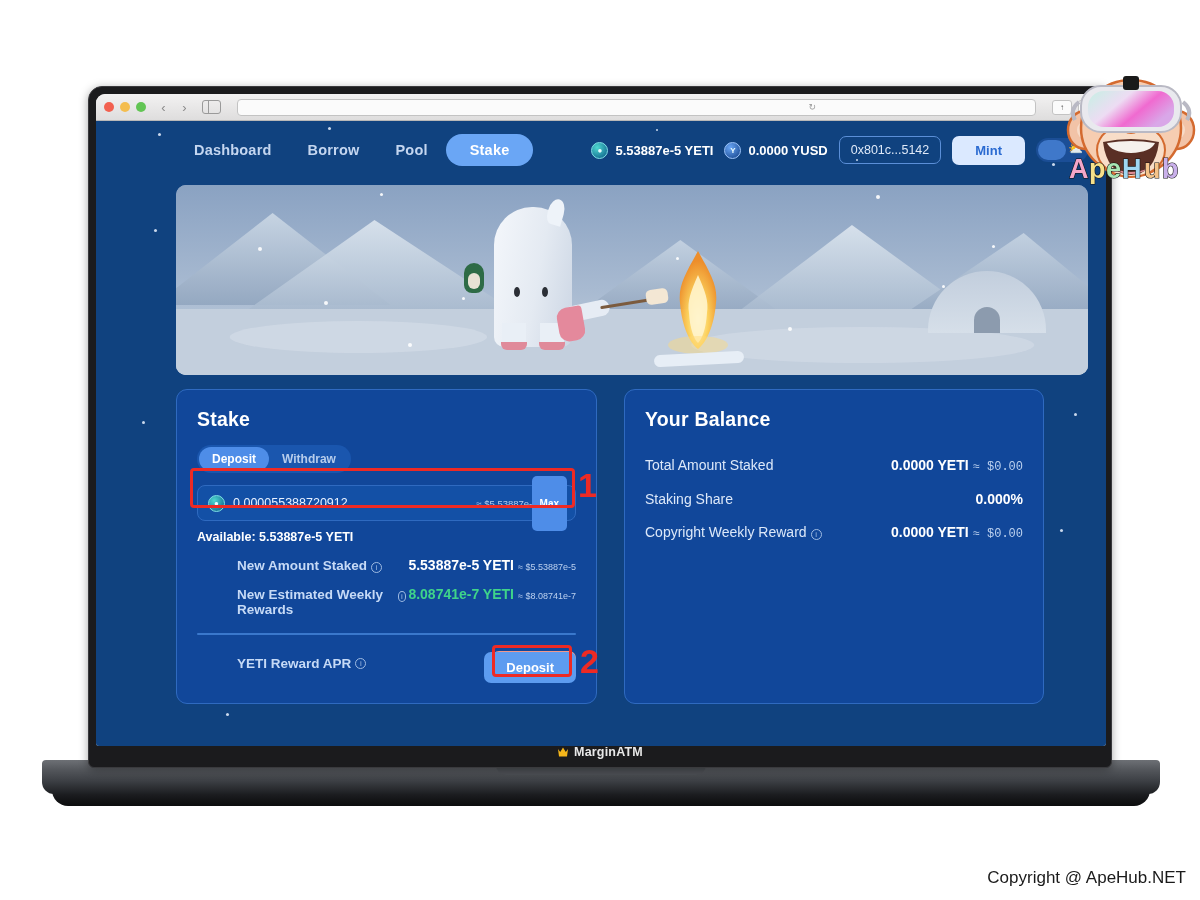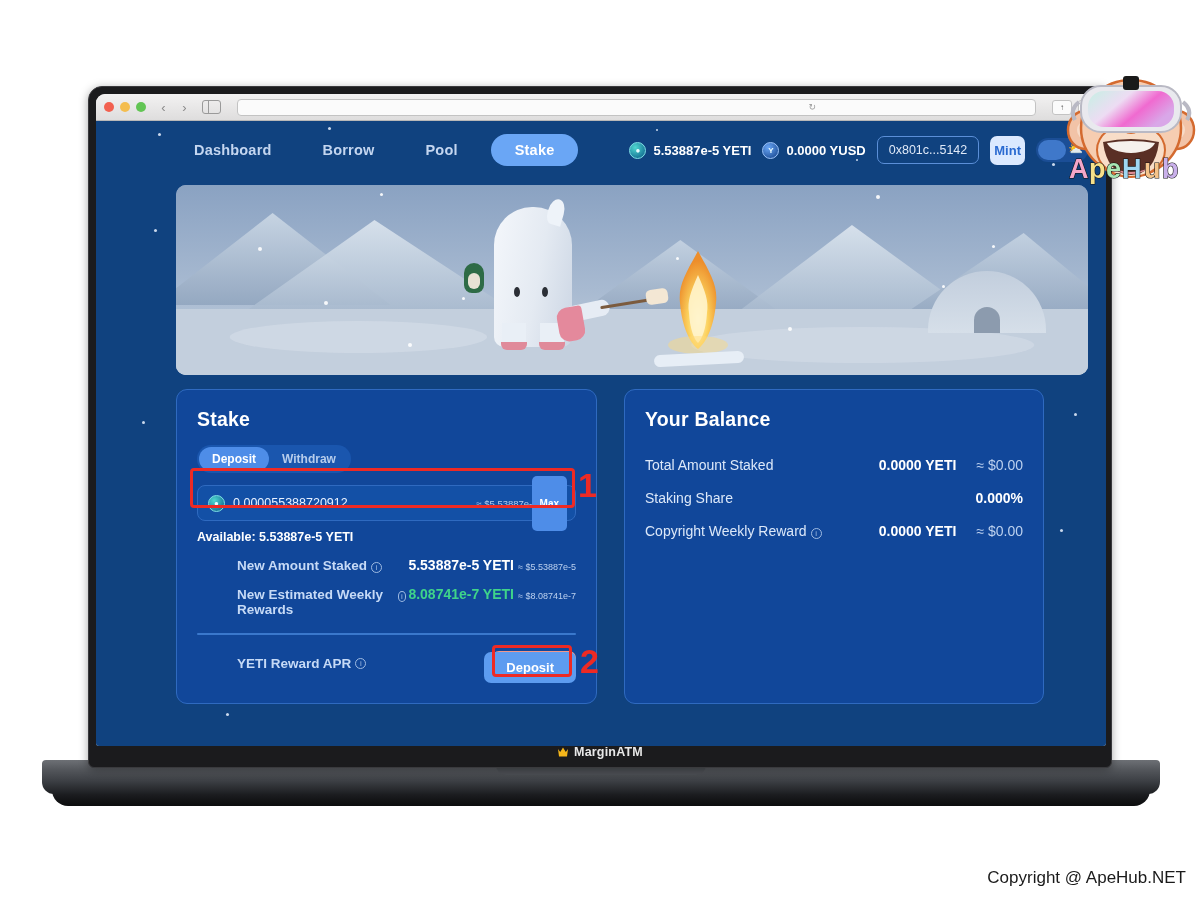--- a/index.html
+++ b/index.html
@@ -112,21 +112,21 @@
     overflow: hidden;
   }
   .star { position:absolute; background:#eaf2ff; border-radius:50%; opacity:.85; }
 
   
   .nav {
     position: relative; z-index: 5;
     height: 58px; display:flex; align-items:center;
     padding: 0 18px 0 80px; gap: 0;
   }
-  .nav-links { display:flex; align-items:center; gap:15px; }
+  .nav-links { display:flex; align-items:center; gap:0; }
   .nav-link {
     color:#c4d6f0; font-size:14.5px; font-weight:700; letter-spacing:.2px;
     padding: 8px 18px; border-radius: 16px; white-space:nowrap;
   }
   .nav-link.active { background:#6aa6f5; color:#ffffff; padding: 8px 24px; }
   .nav-right { margin-left: auto; display:flex; align-items:center; gap:11px; }
   .bal {
     display:flex; align-items:center; gap:7px;
     color:#ffffff; font-size:13px; font-weight:700; white-space:nowrap;
   }
@@ -140,21 +140,21 @@
   .coin.yusd {
     background: radial-gradient(circle at 35% 30%, #6aa6f5, #2b5ea8 70%, #1c4480);
     border-color:#9cc4fb;
   }
   .addr {
     border:1.4px solid #5b8fd8; border-radius:7px;
     padding: 6px 11px; color:#dfe9f8; font-size:12.5px; white-space:nowrap;
   }
   .mint-btn {
     background:#dbe9ff; color:#2a6ad1; font-weight:800; font-size:13px;
-    border-radius:7px; padding:7px 4px;
+    border-radius:7px; padding:7px 23px;
   }
   .theme-toggle {
     width:52px; height:24px; border-radius:14px;
     background:#1b4e96; display:flex; align-items:center; padding:2px;
     position:relative;
   }
   .theme-knob {
     width:28px;height:20px;border-radius:11px;background:#4f8ae0;opacity:.7;
   }
   .theme-sun { position:absolute; right:5px; top:4px; font-size:12px; }
@@ -276,21 +276,21 @@
 
   .deposit-btn {
     position:absolute; right: 20px; bottom: 20px;
     background:#5d9cf0; color:#ffffff; font-size:13px; font-weight:800;
     border-radius:7px; padding:8px 22px;
   }
 
   .bal-row { display:flex; align-items:baseline; margin-top: 17px; }
   .bal-label { color:#dce8f9; font-size:14px; }
   .bal-val { color:#ffffff; font-size:14px; font-weight:800; white-space:nowrap; }
-  .bal-sub { color:#bcd1ef; font-size:14px; margin-left:20px; }
+  .bal-sub { color:#bcd1ef; font-size:12px; margin-left:4px;font-family:Liberation Mono, monospace; }
 
   
   .anno-box {
     position:absolute; border:3.5px solid #ee2a24; border-radius:4px;
     z-index: 40; pointer-events:none;
   }
   .anno-num {
     position:absolute; color:#ee2a24; font-weight:800; font-size:34px;
     z-index: 41; line-height:1;
   }

